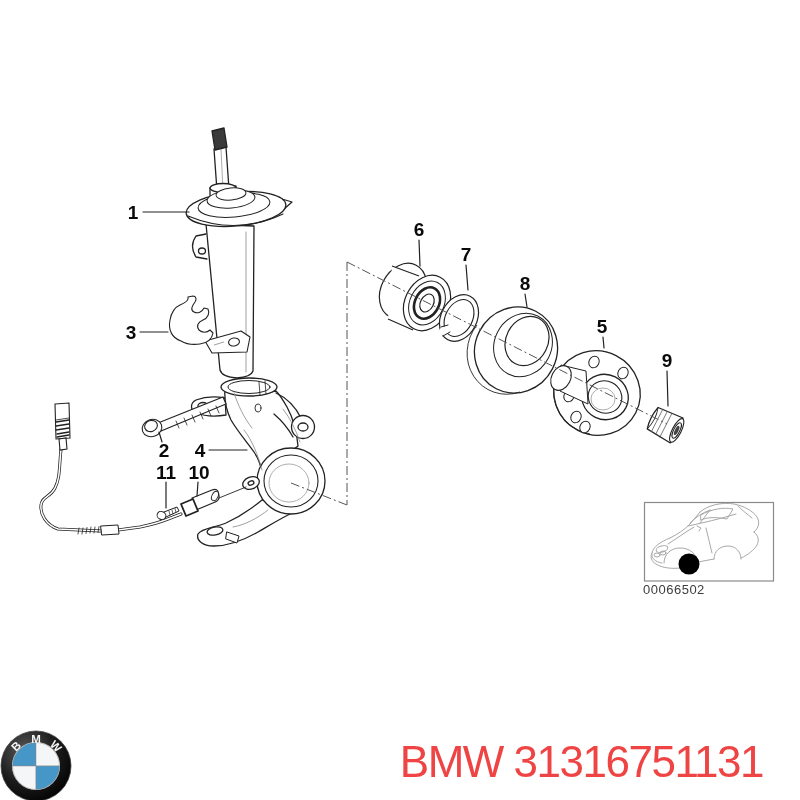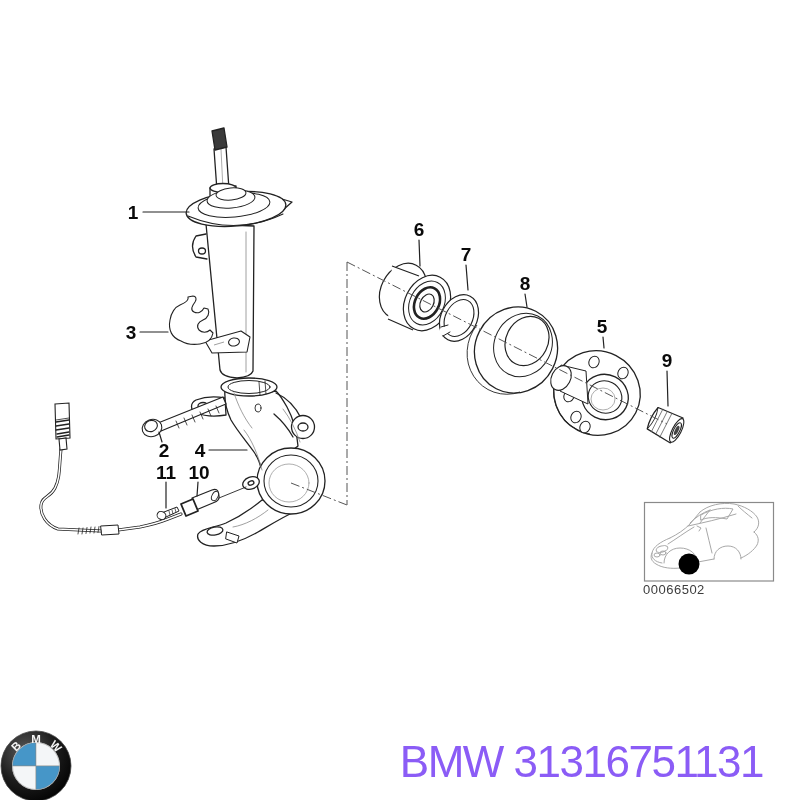--- a/index.html
+++ b/index.html
@@ -4,21 +4,21 @@
 <style>
   html,body{margin:0;padding:0;background:#fff;}
   body{width:800px;height:800px;font-family:"Liberation Sans",sans-serif;}
   .page{position:relative;width:800px;height:800px;background:#fff;overflow:hidden;}
   .diagram{position:absolute;left:0;top:0;}
   .callout-num{font-family:"Liberation Sans",sans-serif;font-size:19px;font-weight:bold;fill:#0a0a0a;}
   .thumb-code{font-family:"Liberation Sans",sans-serif;font-size:13px;fill:#3c3c3c;letter-spacing:.5px;}
   .footer{position:absolute;left:0;top:726px;width:800px;height:74px;}
   .bmw-logo{position:absolute;left:0;top:3px;}
   .part-number{position:absolute;top:14px;right:37px;font-size:44px;font-weight:400;
-    letter-spacing:-1.5px;color:#8b5cf6;white-space:nowrap;line-height:1;}
+    letter-spacing:-1.5px;color:#ef4444;white-space:nowrap;line-height:1;}
   .logo-letter{font-family:"Liberation Sans",sans-serif;font-size:11.5px;font-weight:bold;fill:#f5f5f5;}
 </style>
 </head>
 <body>
 
 <div class="page">
 
   <svg class="diagram" width="800" height="726" viewBox="0 0 800 726">
 
     <g fill="#fff" stroke="#222" stroke-width="1.3" stroke-linejoin="round" stroke-linecap="round">

